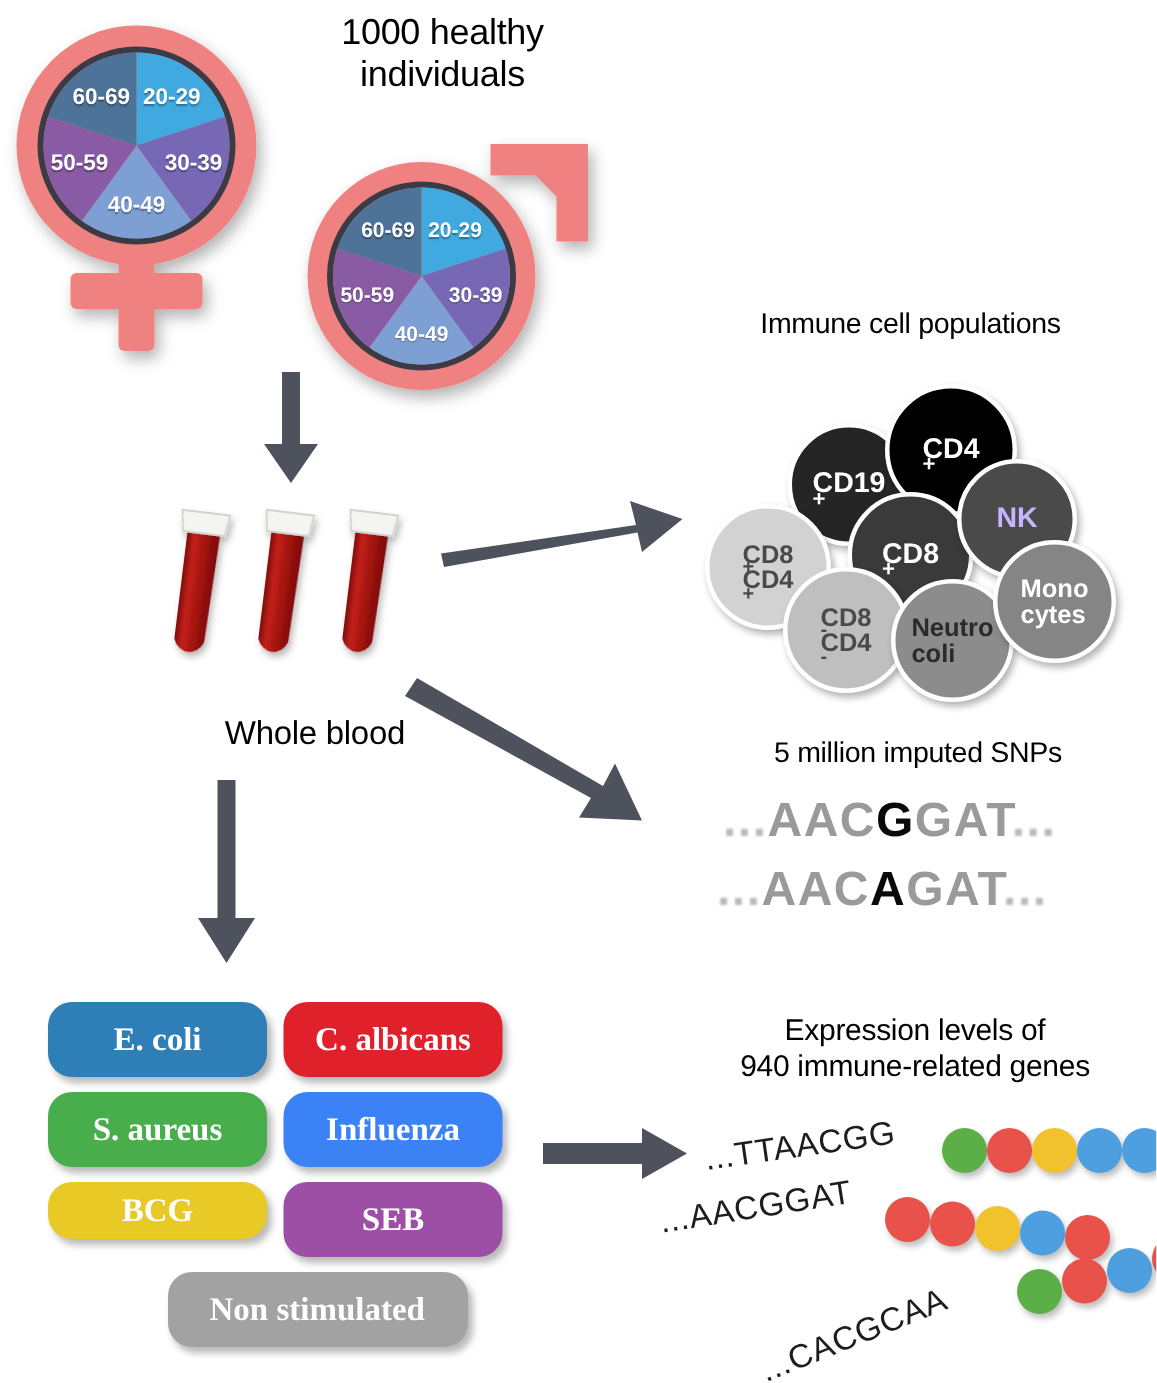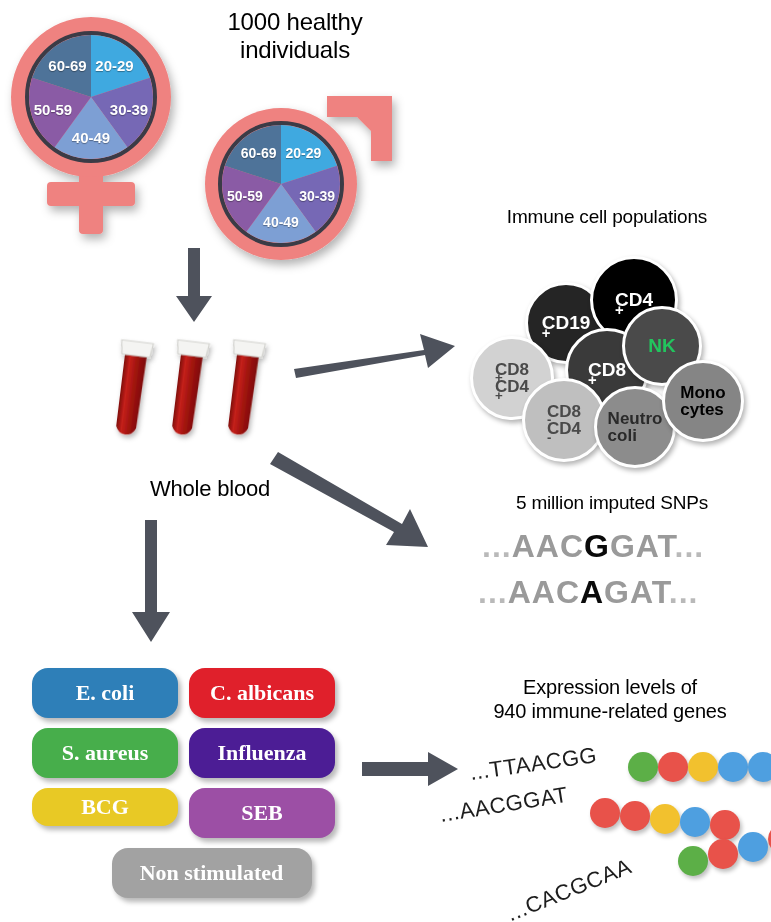--- a/index.html
+++ b/index.html
@@ -242,57 +242,57 @@
         <div>
           <span>CD8<span class="sup">+</span></span>
           <span>CD4<span class="sup">+</span></span>
         </div>
       </div>
       <div class="cell" style="left: 95px; top: 90px; width: 84px; height: 84px; background: rgb(58, 58, 58); color: rgb(255, 255, 255); font-size: 19px;">
         <div>
           <span>CD8<span class="sup">+</span></span>
         </div>
       </div>
-      <div class="cell" style="left: 152px; top: 68px; width: 80px; height: 80px; background: rgb(74, 74, 74); color: #22c55e; font-size: 19px;">
+      <div class="cell" style="left: 168px; top: 68px; width: 80px; height: 80px; background: rgb(74, 74, 74); color: #c4b5fd; font-size: 19px;">
         <div>
           <span>NK</span>
         </div>
       </div>
       <div class="cell" style="left: 52px; top: 140px; width: 84px; height: 84px; background: rgb(191, 191, 191); color: rgb(74, 74, 74); font-size: 17px;">
         <div>
           <span>CD8<span class="sup">-</span></span>
           <span>CD4<span class="sup">-</span></span>
         </div>
       </div>
       <div class="cell" style="left: 124px; top: 148px; width: 82px; height: 82px; background: rgb(140, 140, 140); color: rgb(42, 42, 42); font-size: 17px;">
         <div>
           <span>Neutro</span>
           <span>coli</span>
         </div>
       </div>
-      <div class="cell" style="left: 192px; top: 122px; width: 82px; height: 82px; background: rgb(133, 133, 133); color: #000000; font-size: 17px;">
+      <div class="cell" style="left: 192px; top: 122px; width: 82px; height: 82px; background: rgb(133, 133, 133); color: #ffffff; font-size: 17px;">
         <div>
           <span>Mono</span>
           <span>cytes</span>
         </div>
       </div>
     </div>
 
   <div class="abs hdr" style="left:462px;top:492px;width:300px;font-size:19px;">5 million imputed SNPs</div>
 
   <div class="abs" id="snp-block" style="left:478px;top:528px;width:280px;height:90px;">
       <div class="snp-row" style="left: 4px; top: 0px; font-size: 32px;"><span class="dim snp-blur">...</span><span class="mid">AAC</span><span class="hit">G</span><span class="mid">GAT</span><span class="dim snp-blur">...</span></div>
       <div class="snp-row" style="left: 0px; top: 46px; font-size: 32px;"><span class="dim snp-blur">...</span><span class="mid">AAC</span><span class="hit">A</span><span class="mid">GAT</span><span class="dim snp-blur">...</span></div>
     </div>
 
   <div class="abs" id="stimuli-panel" style="left:32px;top:668px;width:310px;height:230px;font-family:Liberation Serif, serif;">
       <div class="pill" style="left: 0px; top: 0px; width: 146px; height: 50px; background: rgb(46, 127, 184); font-size: 22px;">E. coli</div>
       <div class="pill" style="left: 157px; top: 0px; width: 146px; height: 50px; background: rgb(224, 32, 43); font-size: 22px;">C. albicans</div>
       <div class="pill" style="left: 0px; top: 60px; width: 146px; height: 50px; background: rgb(71, 174, 75); font-size: 22px;">S. aureus</div>
-      <div class="pill" style="left: 157px; top: 60px; width: 146px; height: 50px; background: #4c1d95; font-size: 22px;">Influenza</div>
+      <div class="pill" style="left: 157px; top: 60px; width: 146px; height: 50px; background: #3b82f6; font-size: 22px;">Influenza</div>
       <div class="pill" style="left: 0px; top: 120px; width: 146px; height: 38px; background: rgb(232, 201, 37); font-size: 22px;">BCG</div>
       <div class="pill" style="left: 157px; top: 120px; width: 146px; height: 50px; background: rgb(156, 79, 165); font-size: 22px;">SEB</div>
       <div class="pill" style="left: 79.5px; top: 180px; width: 200px; height: 50px; background: rgb(162, 162, 162); font-size: 22px;">Non stimulated</div>
     </div>
 
   <div class="abs arrow" style="left:362px;top:752px;">
     <svg width="98" height="36" viewBox="0 0 98 36">
       <path d="M0 10 L66 10 L66 0 L96 17 L66 34 L66 24 L0 24 Z" class="arrow-fill" fill="#4E525C"></path>
     </svg>
   </div>

